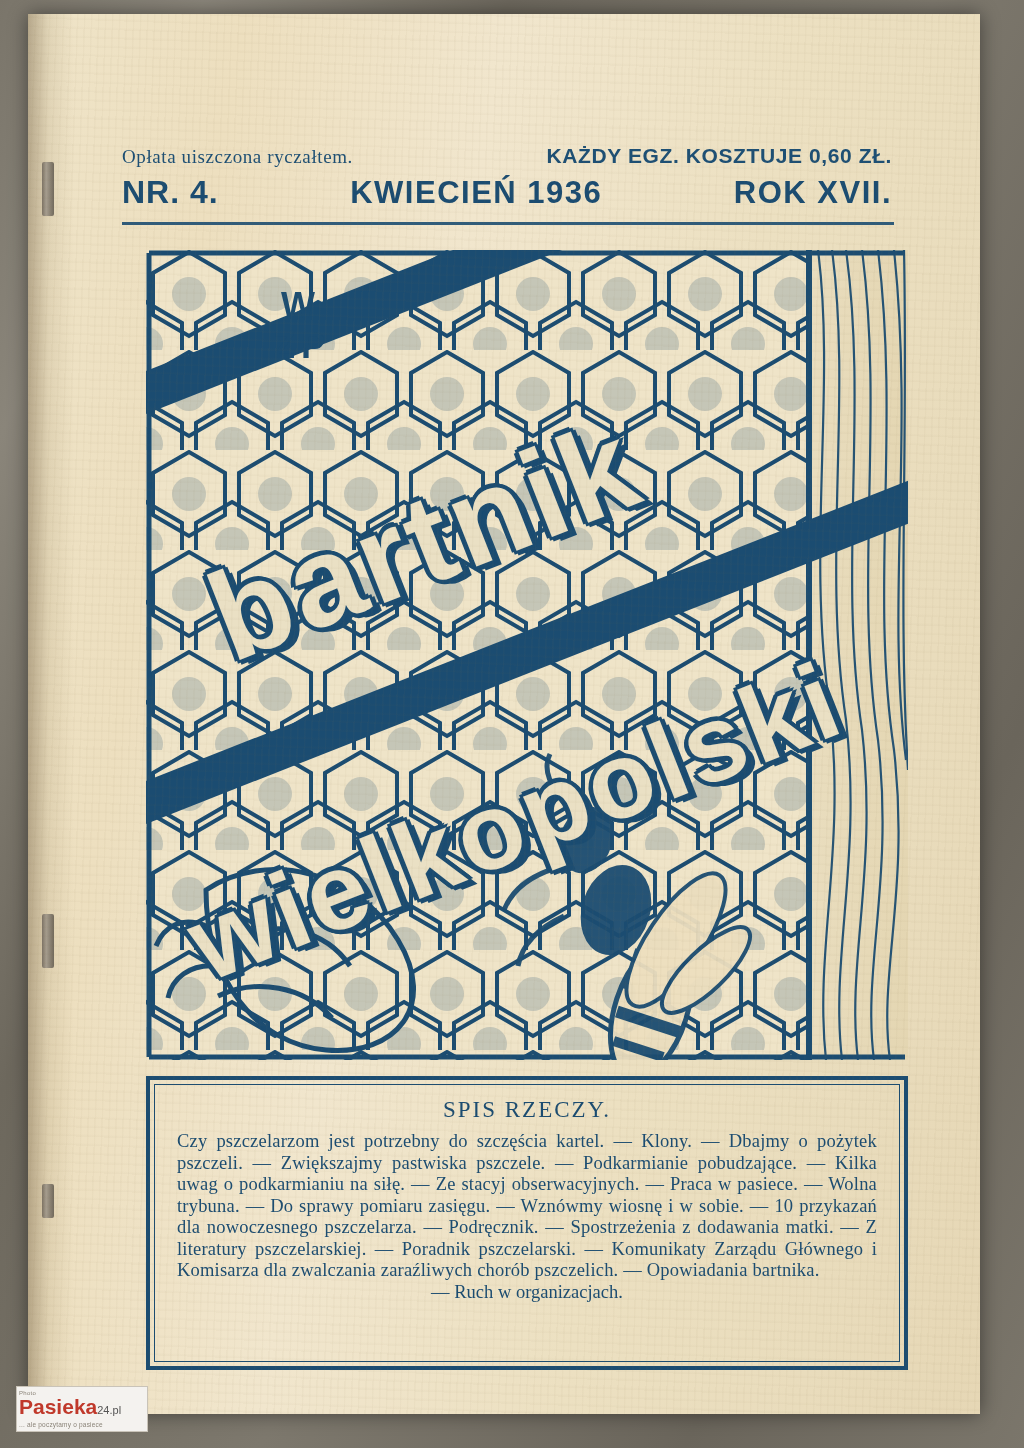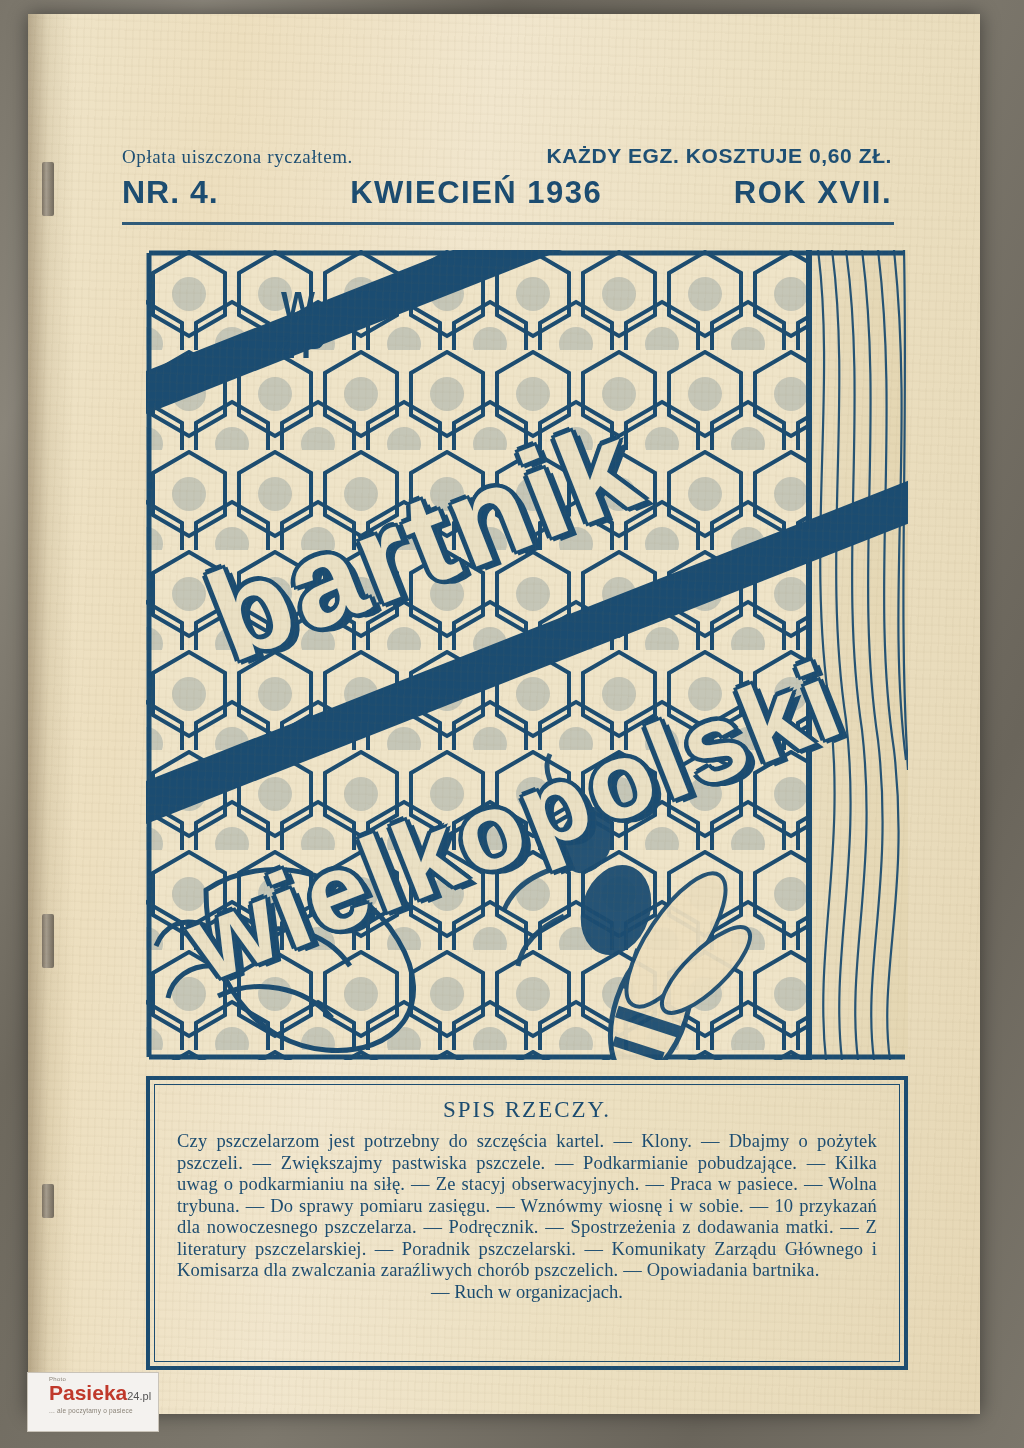--- a/index.html
+++ b/index.html
@@ -234,27 +234,26 @@
     line-height: 21.5px;
     text-align: center;
   }
 
   
   .watermark {
     position: absolute;
     left: 16px;
     bottom: 16px;
     width: 132px;
-    height: 60px;
+    height: 46px;
     background: #f4f2ef;
     border: 1px solid #c9c3b8;
     box-sizing: border-box;
-    padding: 3px 21px;
-    font-family: "Liberation Sans", sans-serif;
-    margin-left: 11px;
+    padding: 3px 2px;
+    font-family: "Liberation Sans", sans-serif;
   }
   .wm-top { font-size: 6px; color: #8a8378; letter-spacing: 0.3px; }
   .wm-main { font-size: 21px; color: #c0392b; font-weight: bold; line-height: 22px; }
   .wm-main .dom { font-size: 11px; color: #555; font-weight: normal; }
   .wm-sub { font-size: 6.5px; color: #8a8378; letter-spacing: 0.2px; }
 </style>
 </head>
 <body>
 
 <div id="page">

